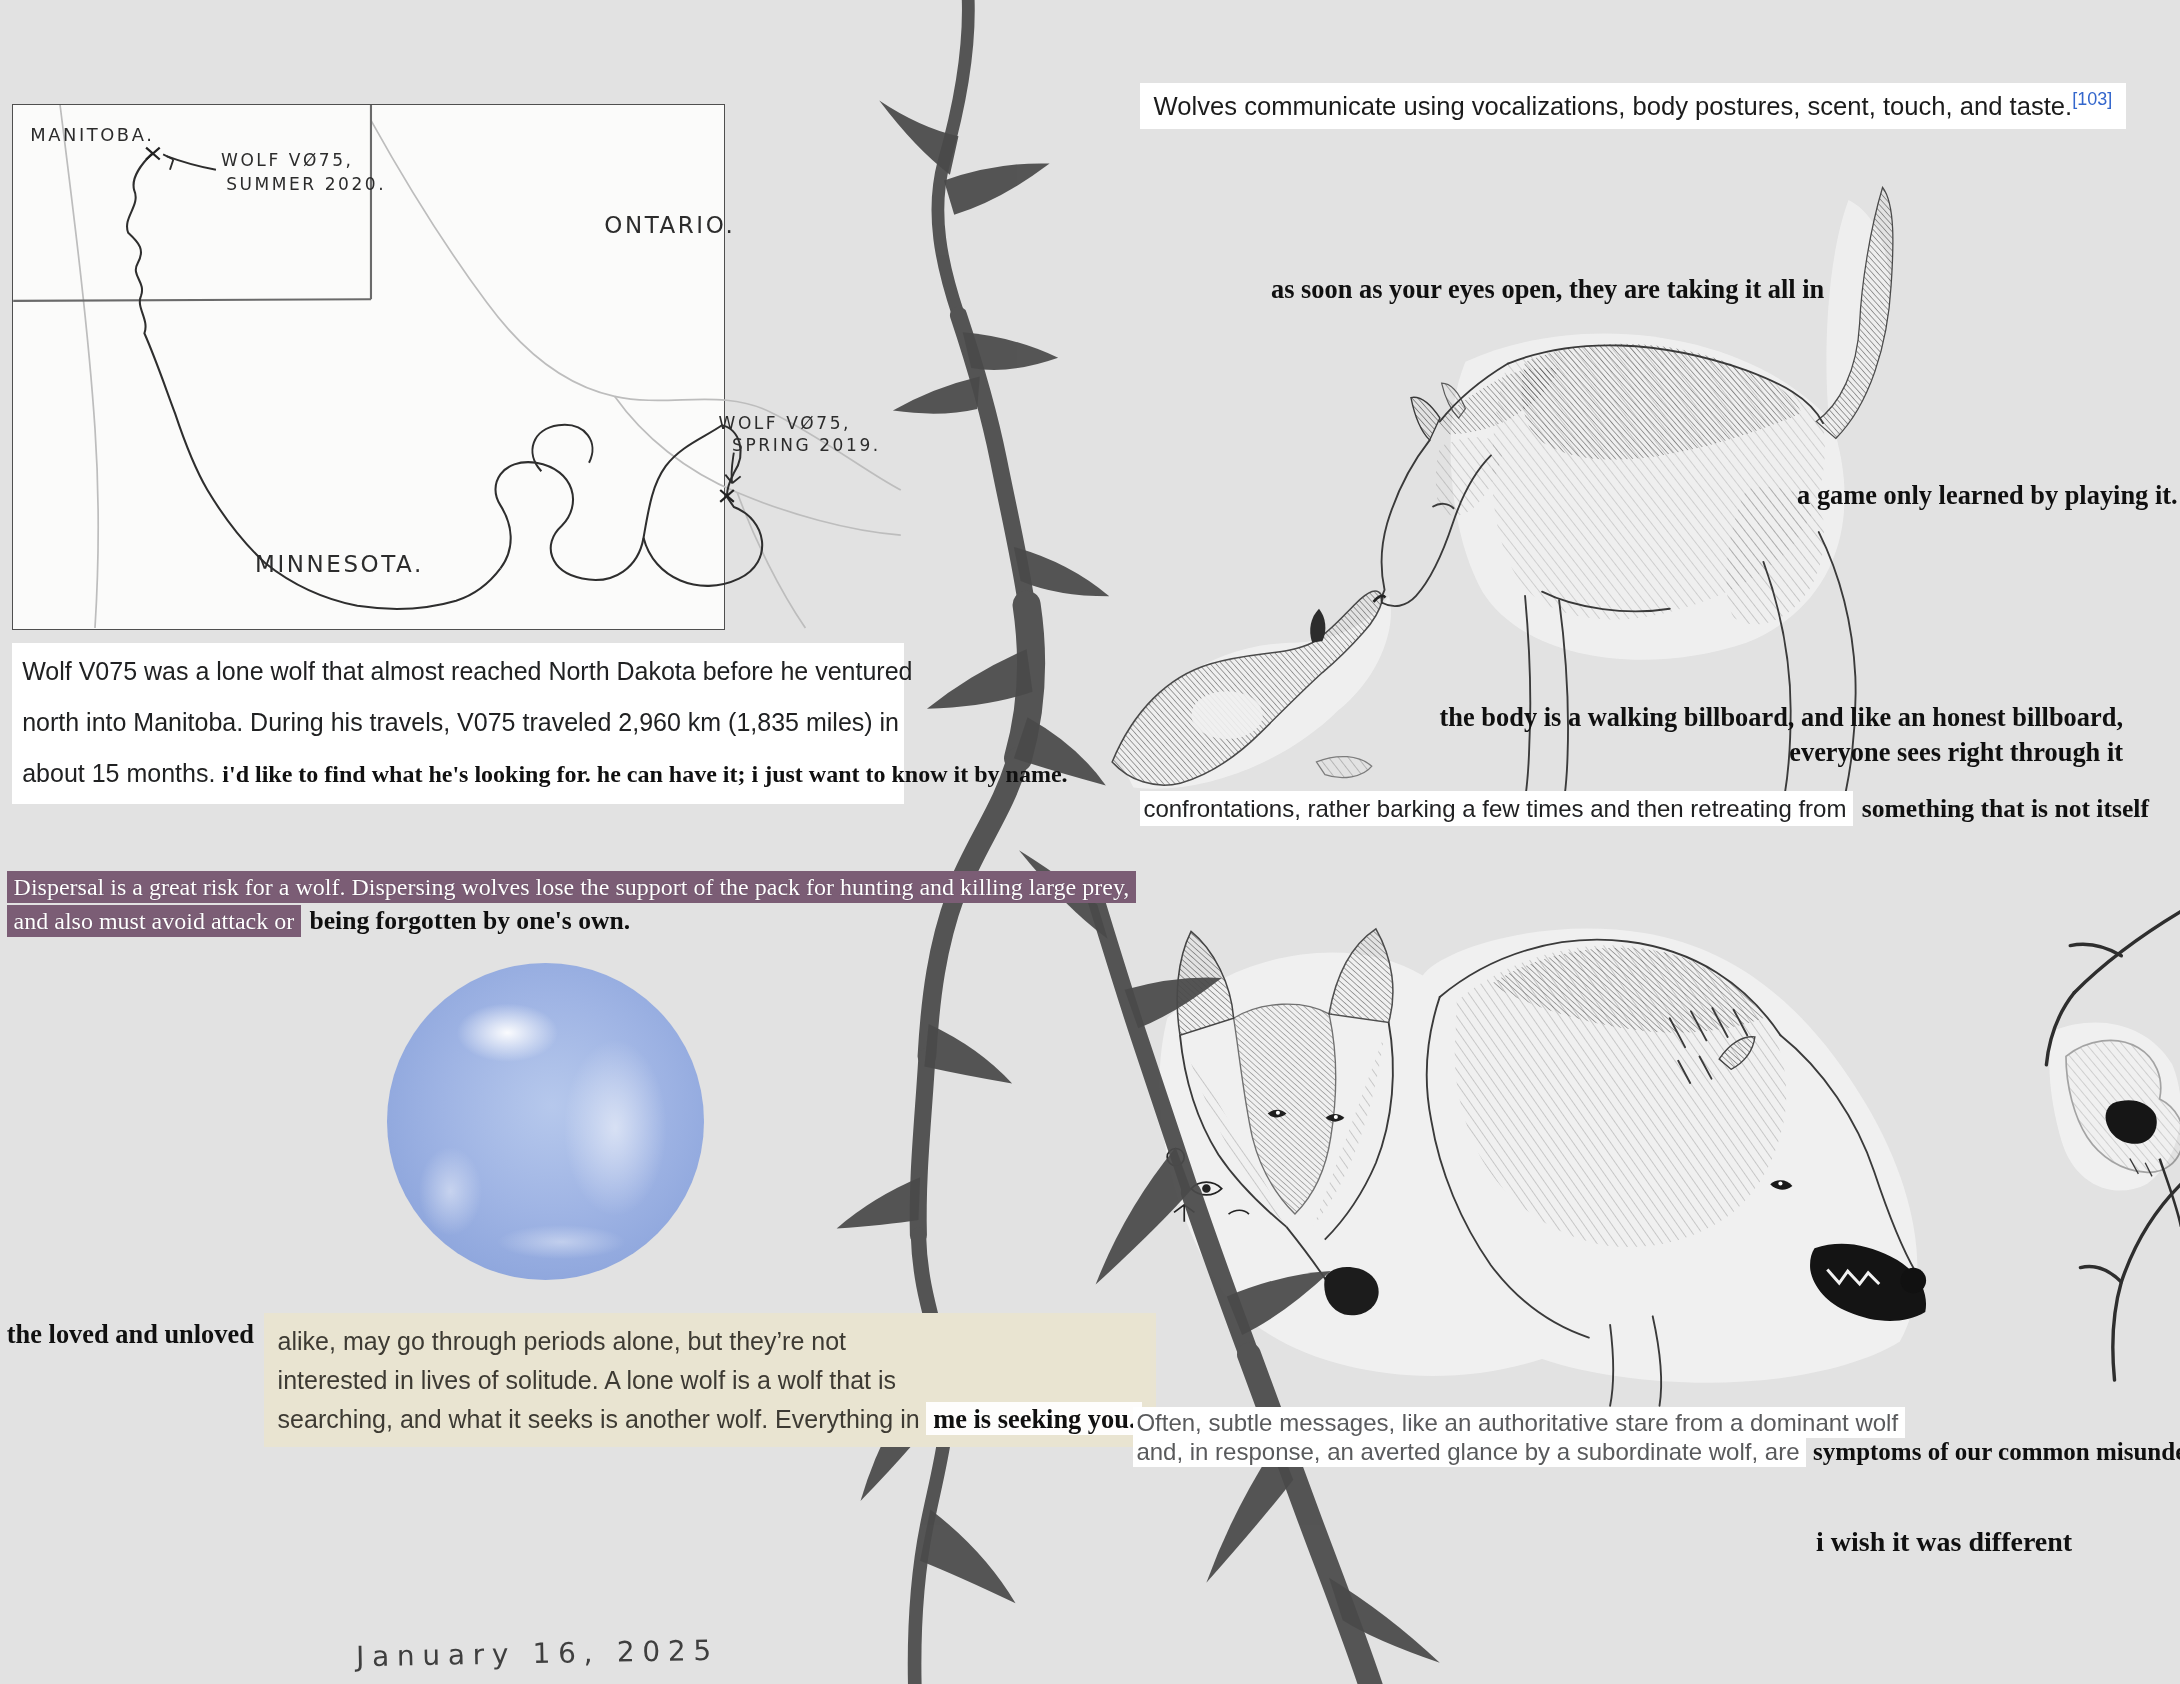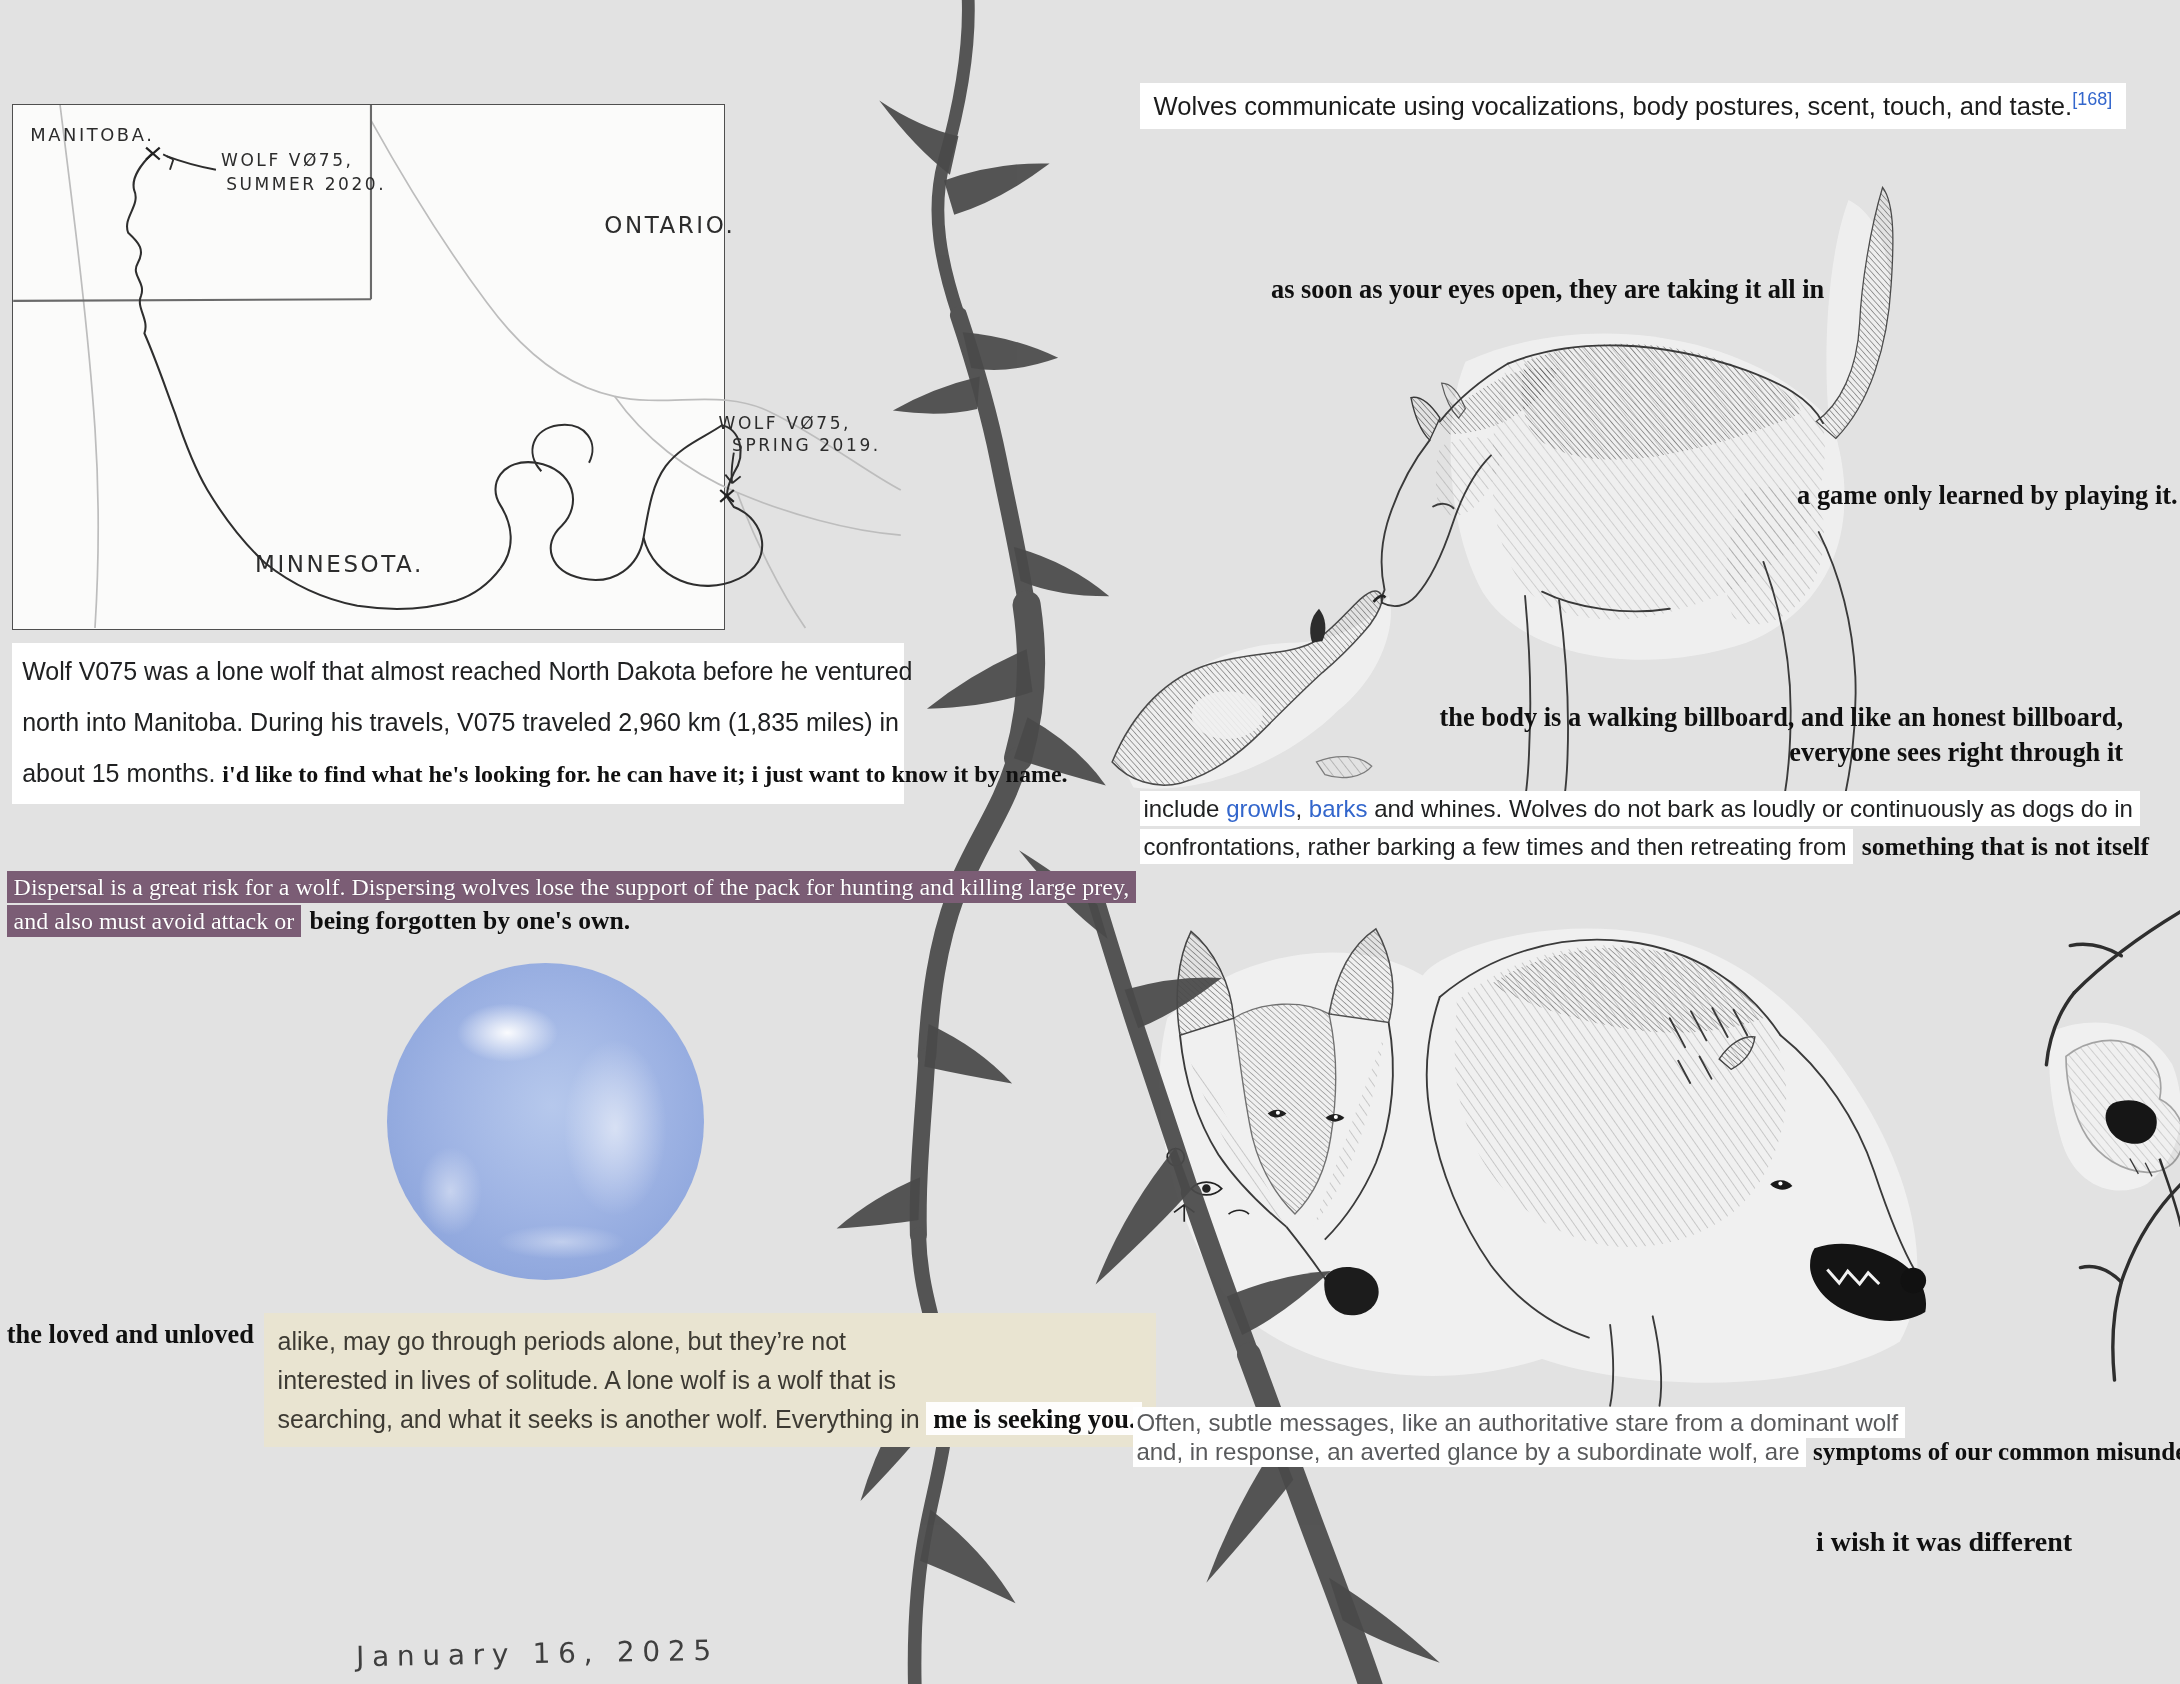--- a/index.html
+++ b/index.html
@@ -265,40 +265,39 @@
     </g>
     <path d="M95,180 C120,160 155,155 180,170 C200,182 210,205 205,230 C225,240 235,260 232,282 C228,305 210,318 188,316 C160,314 135,298 120,275 C105,252 95,215 95,180 Z" fill="url(#hC1)" opacity="0.4" stroke="#333" stroke-width="2"></path>
     <path d="M150,235 C170,228 190,232 200,248 C205,262 198,278 183,282 C163,286 146,274 142,256 C140,246 144,239 150,235 Z" fill="#161616"></path>
     <path d="M205,300 C215,330 225,355 230,380" stroke="#2e2e2e" stroke-width="3" fill="none"></path>
     <path d="M170,300 l10,18 M188,305 l8,16" stroke="#3a3a3a" stroke-width="1.6"></path>
   </svg>
 
   <div class="abs z1 sky"></div>
 
   <div class="abs z3 wiki-top">
-    <span>Wolves communicate using vocalizations, body postures, scent, touch, and taste.</span><sup class="cite">[168]</sup>
+    <span>Wolves communicate using vocalizations, body postures, scent, touch, and taste.</span><sup class="cite">[103]</sup>
   </div>
 
   <div class="abs z3 serif eyes-open">as soon as your eyes open, they are taking it all in</div>
 
   <div class="abs z3 serif game">a game only learned by playing it.</div>
 
   <div class="abs z3 serif billboard">
     <div>the body is a walking billboard, and like an honest billboard,</div>
     <div>everyone sees right through it</div>
   </div>
 
   <div class="abs z3 v075">
     <div class="ln">Wolf V075 was a lone wolf that almost reached North Dakota before he ventured</div>
     <div class="ln">north into Manitoba. During his travels, V075 traveled 2,960 km (1,835 miles) in</div>
     <div class="ln"><span>about 15 months.</span>&nbsp;<span class="serif tail">i'd like to find what he's looking for. he can have it; i just want to know it by name.</span></div>
   </div>
 
   <div class="abs z3 vocal">
-    <div class="ln"><span class="bg"><span>include </span><a href="#">growls</a><span>, </span><a href="#">barks</a><span> and whines. Wolves do not bark as loudly or continuously as dogs do in</span></span></div>
     <div class="ln"><span class="bg">confrontations, rather barking a few times and then retreating from</span><span class="serif tail">something that is not itself</span></div>
   </div>
 
   <div class="abs z3 purple">
     <div><span class="band">Dispersal is a great risk for a wolf. Dispersing wolves lose the support of the pack for hunting and killing large prey,</span></div>
     <div class="row2"><span class="band">and also must avoid attack or</span><span class="serif tail">being forgotten by one's own.</span></div>
   </div>
 
   <div class="abs z3 serif loved-lead">the loved and unloved</div>
 

